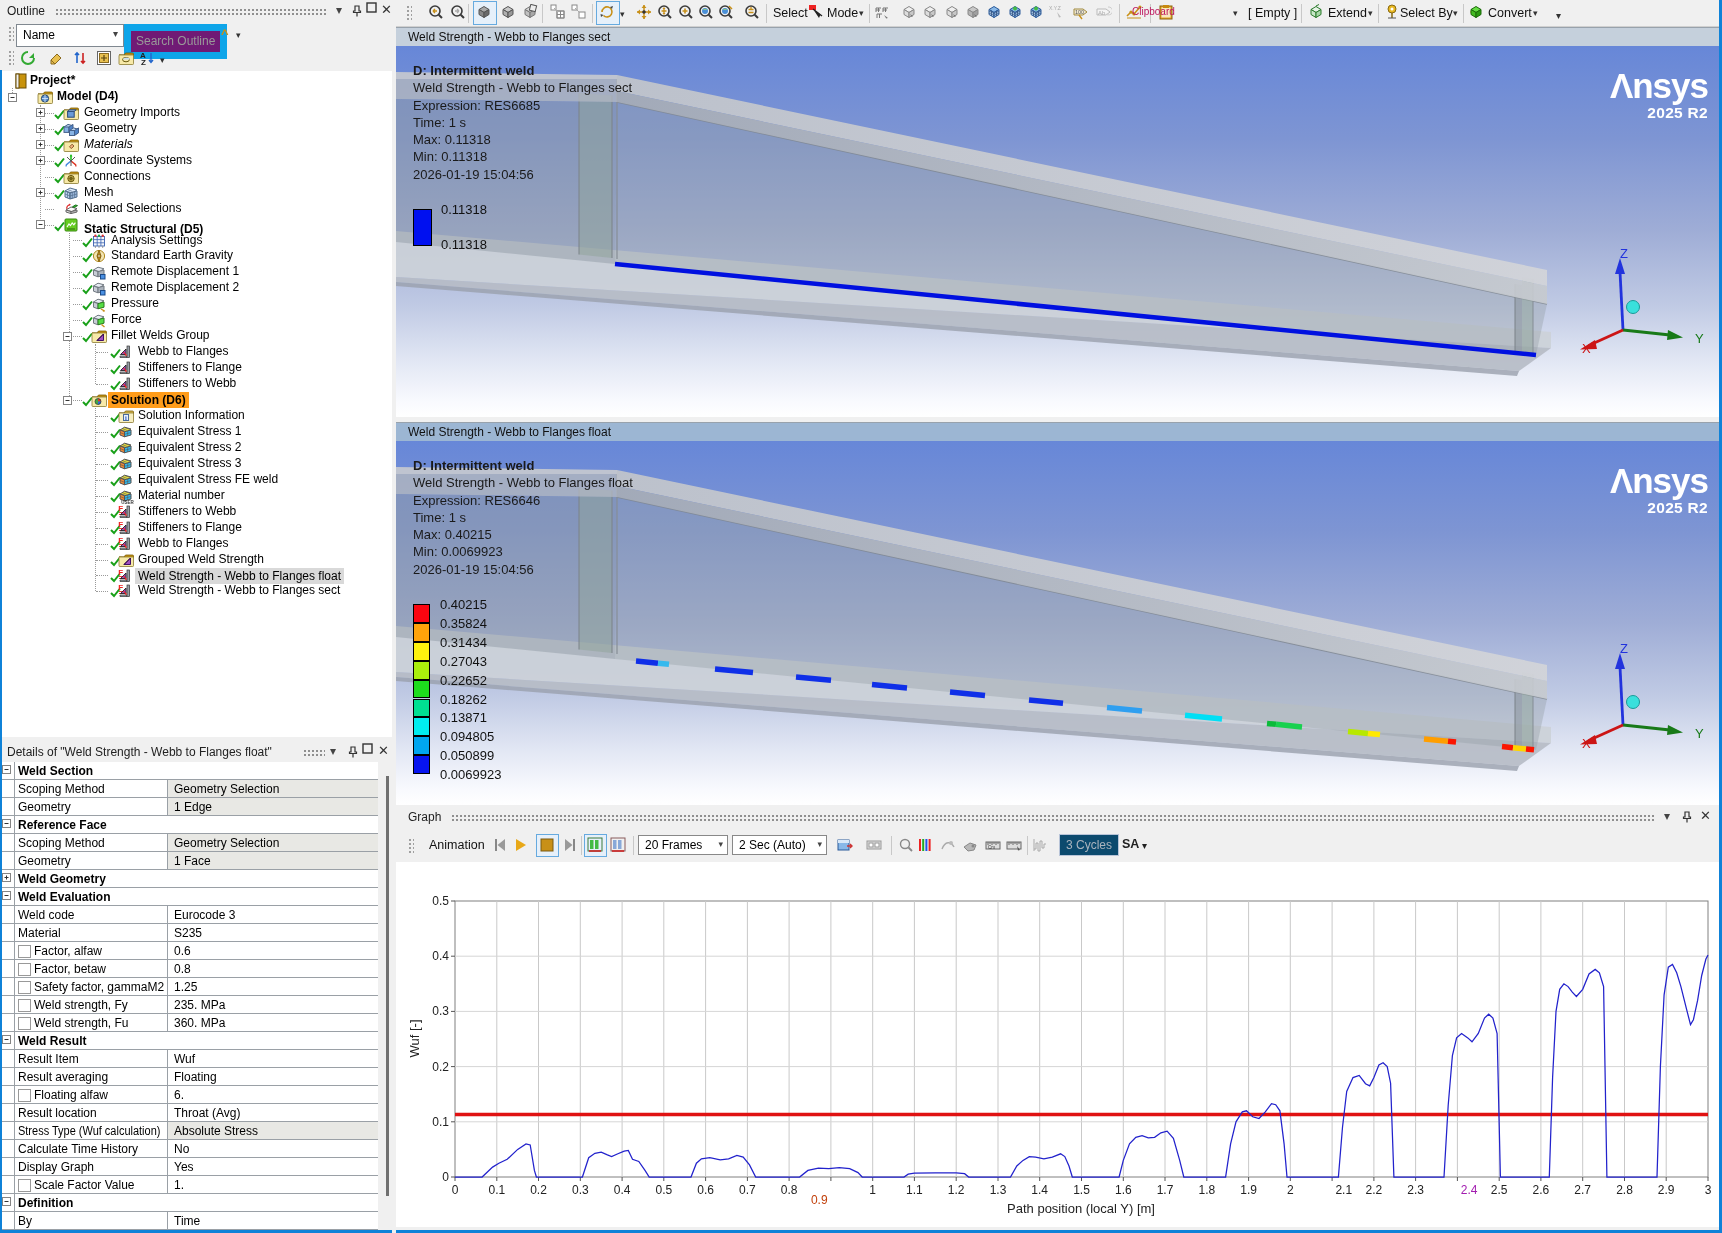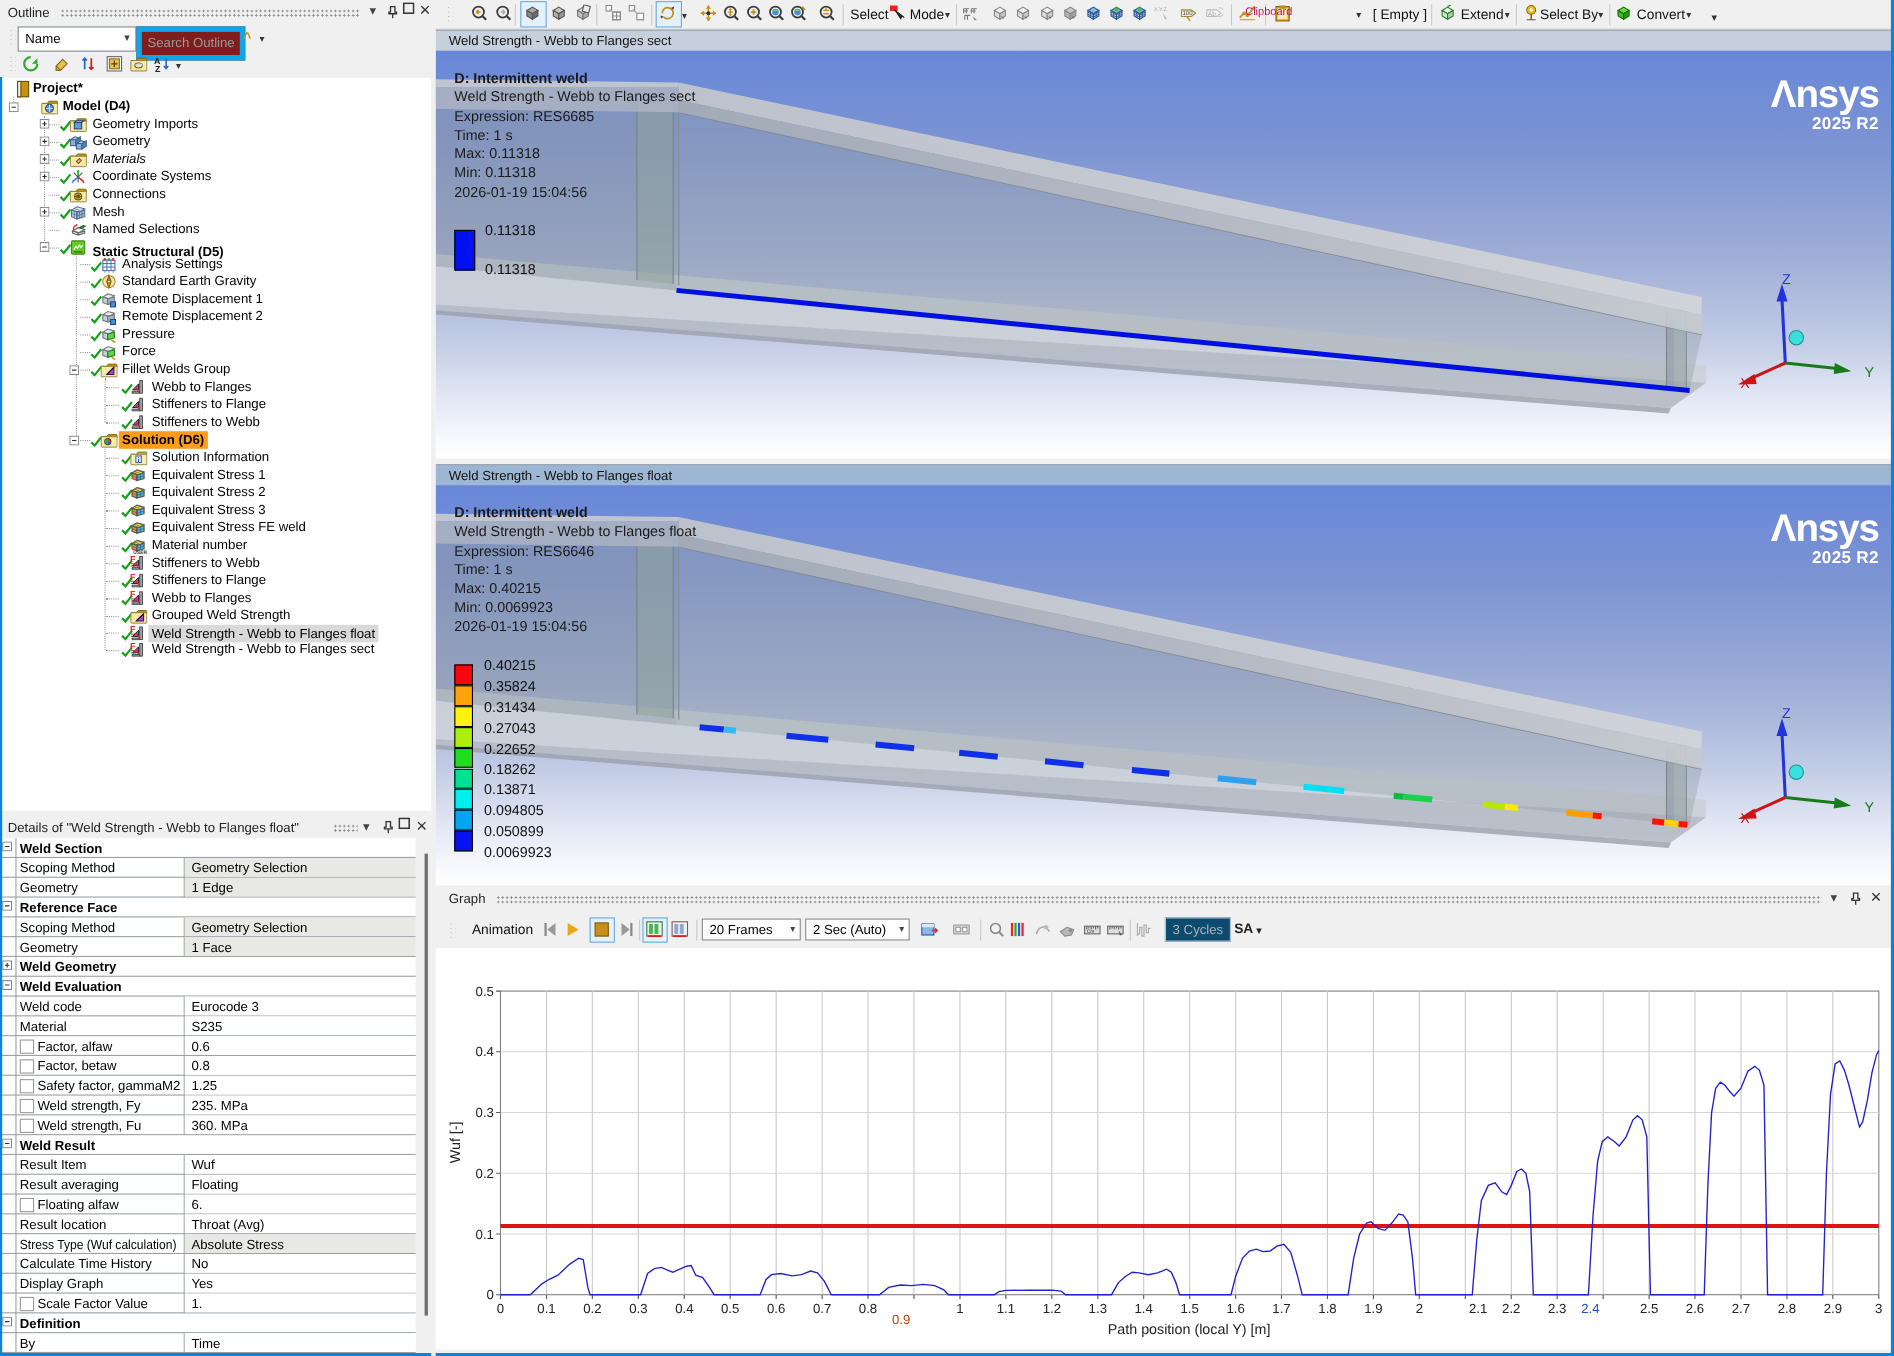--- a/index.html
+++ b/index.html
@@ -17,21 +17,21 @@
         <path d="M3 1 h4 v5 h1.5 v1.5 h-7 V6 H3 z M5 7.5 v4" stroke="#333" fill="none" stroke-width="1.2"></path>
       </svg></div>
 <div class="hic" style="left:366px;top:2px"><svg width="11" height="11" viewBox="0 0 11 11">
         <rect x="1" y="1" width="9" height="9" fill="none" stroke="#333" stroke-width="1.4"></rect>
       </svg></div>
 <div class="hic" style="left:381px;top:2px;font-size:13px;color:#333">✕</div>
 <div class="a" style="left:16px;top:24px;width:106px;height:21px;background:#fff;border:1px solid #808890">
       <div class="txt" style="left:6px;top:3px;font-size:12px">Name</div>
       <div class="txt" style="right:5px;top:3px;font-size:10px;color:#444">▾</div>
     </div>
-<div class="a" style="left:124px;top:24px;width:89px;height:21px;background:#7f1d1d;border:5px solid #0ea5e9">
+<div class="a" style="left:124px;top:24px;width:89px;height:21px;background:#701a75;border:7px solid #0ea5e9">
       <div class="txt" style="left:5px;top:3px;font-size:12px;color:#999">Search Outline</div>
     </div>
 <div class="txt" style="left:221px;top:26px;color:#c89018;font-size:13px;font-weight:bold">^</div>
 <div class="txt" style="left:236px;top:30px;font-size:9px;color:#333">▾</div>
 <div class="a" style="left:0;top:47px;width:396px;height:23px">
 <svg style="position:absolute;left:20px;top:3px" width="16" height="16" viewBox="0 0 16 16">
         <path d="M8 2 a6 6 0 1 0 6 6" stroke="#33aa33" stroke-width="2" fill="none"></path>
         <path d="M14 3 v5 h-5z" fill="#33aa33"></path>
       </svg>
 <svg style="position:absolute;left:48px;top:3px" width="16" height="16" viewBox="0 0 16 16">
@@ -1401,21 +1401,21 @@
 <div class="txt" style="left:623.7px;top:321px;width:40px;text-align:center;font-size:12px;color:#222">1.4</div>
 <div class="txt" style="left:665.5px;top:321px;width:40px;text-align:center;font-size:12px;color:#222">1.5</div>
 <div class="txt" style="left:707.3px;top:321px;width:40px;text-align:center;font-size:12px;color:#222">1.6</div>
 <div class="txt" style="left:749.0px;top:321px;width:40px;text-align:center;font-size:12px;color:#222">1.7</div>
 <div class="txt" style="left:790.8px;top:321px;width:40px;text-align:center;font-size:12px;color:#222">1.8</div>
 <div class="txt" style="left:832.6px;top:321px;width:40px;text-align:center;font-size:12px;color:#222">1.9</div>
 <div class="txt" style="left:874.3px;top:321px;width:40px;text-align:center;font-size:12px;color:#222">2</div>
 <div class="txt" style="left:916.1px;top:321px;width:40px;text-align:right;font-size:12px;color:#222">2.1</div>
 <div class="txt" style="left:957.9px;top:321px;width:40px;text-align:center;font-size:12px;color:#222">2.2</div>
 <div class="txt" style="left:999.6px;top:321px;width:40px;text-align:center;font-size:12px;color:#222">2.3</div>
-<div class="txt" style="left:1041.4px;top:321px;width:40px;text-align:left;font-size:12px;color:#1d4ed8">2.4</div>
+<div class="txt" style="left:1041.4px;top:321px;width:40px;text-align:right;font-size:12px;color:#a21caf">2.4</div>
 <div class="txt" style="left:1083.2px;top:321px;width:40px;text-align:center;font-size:12px;color:#222">2.5</div>
 <div class="txt" style="left:1124.9px;top:321px;width:40px;text-align:center;font-size:12px;color:#222">2.6</div>
 <div class="txt" style="left:1166.7px;top:321px;width:40px;text-align:center;font-size:12px;color:#222">2.7</div>
 <div class="txt" style="left:1208.5px;top:321px;width:40px;text-align:center;font-size:12px;color:#222">2.8</div>
 <div class="txt" style="left:1250.2px;top:321px;width:40px;text-align:center;font-size:12px;color:#222">2.9</div>
 <div class="txt" style="left:1292.0px;top:321px;width:40px;text-align:center;font-size:12px;color:#222">3</div>
 </div>
 <div class="a" style="left:0;top:70px;width:2px;height:1163px;background:#0f82d8"></div>
 <div class="a" style="left:0;top:1230px;width:1722px;height:3px;background:#0f82d8"></div>
 <div class="a" style="left:1719px;top:0;width:3px;height:1233px;background:#0f82d8"></div>

